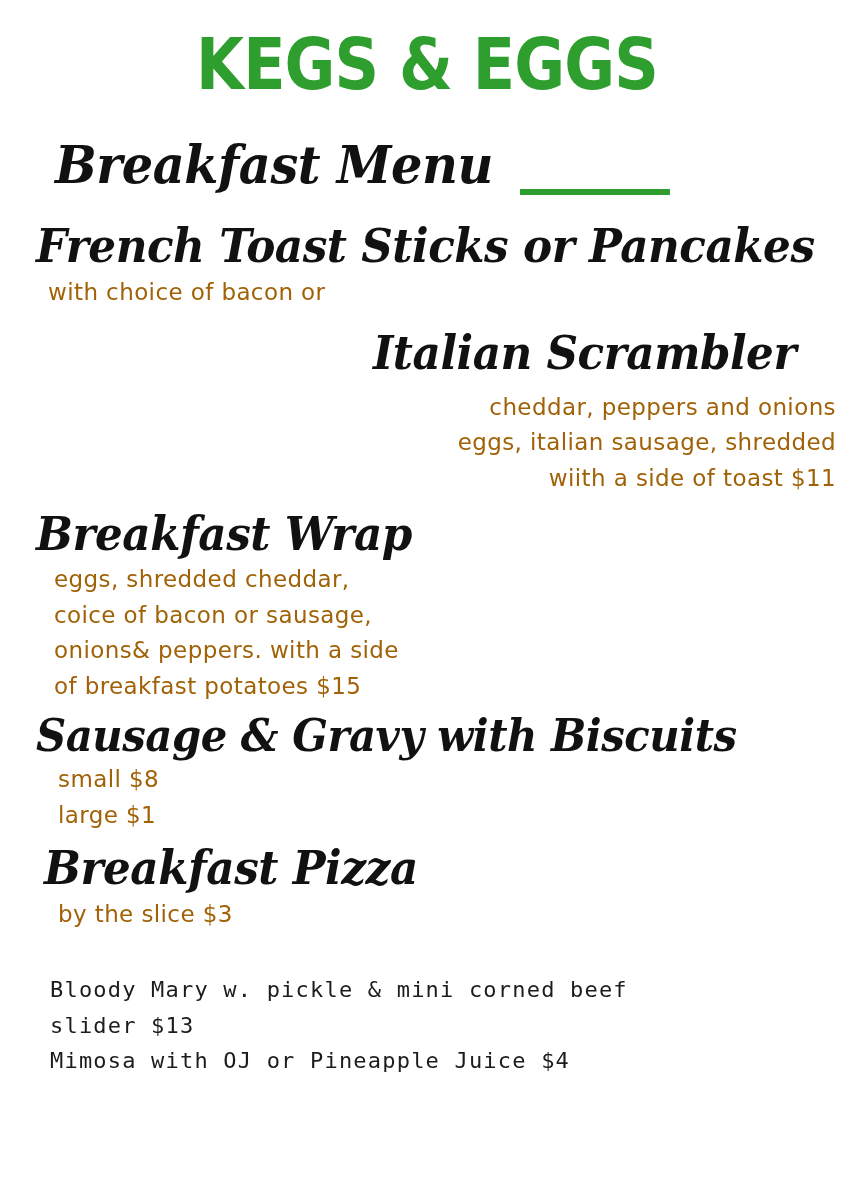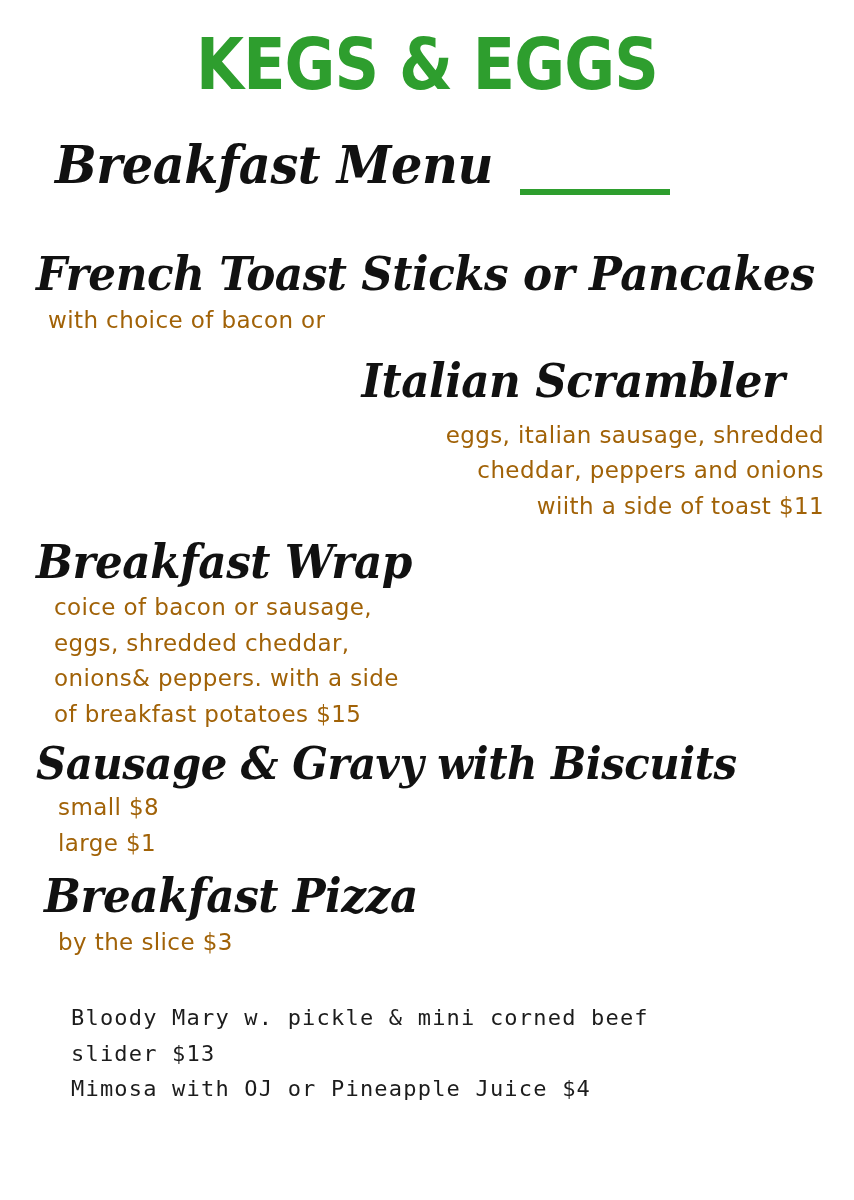--- a/index.html
+++ b/index.html
@@ -56,22 +56,22 @@
   .subtitle-rule {
     height: 6px;
     width: 150px;
     background: #2e9e2e;
     margin-left: 4px;
     margin-top: 12px;
   }
 
   
   .menu {
-    margin-top: 54px;
-    padding: 0 30px 0 36px;
+    margin-top: 26px;
+    padding: 0 18px 0 36px;
   }
   .item { margin-bottom: 6px; }
   .item-name {
     font-family: "DejaVu Serif", serif;
     font-style: italic;
     font-weight: bold;
     color: #111111;
     font-size: 46px;
     line-height: 1.12;
     letter-spacing: -0.5px;
@@ -88,21 +88,21 @@
     margin-left: 12px;
     margin-top: 2px;
   }
   .item-desc div { white-space: nowrap; }
 
   .indent-1 .item-desc { margin-left: 22px; }
 
   
   .footer {
     margin-top: 40px;
-    padding-left: 71px;
+    padding-left: 50px;
     font-family: "DejaVu Sans Mono", monospace;
     font-size: 22px;
     color: #1c1c1c;
     line-height: 1.6;
     letter-spacing: 1.2px;
   }
   .footer div { white-space: nowrap; }
 </style>
 </head>
 <body>
@@ -121,31 +121,31 @@
     <div class="item">
       <div class="item-name">French Toast Sticks or Pancakes</div>
       <div class="item-desc">
         <div>with choice of bacon or</div>
       </div>
     </div>
 
     <div class="item" style="margin-top:18px;text-align:right;">
       <div class="item-name">Italian Scrambler</div>
       <div class="item-desc" style="margin-left:10px;margin-top:10px;">
+        <div>cheddar, peppers and onions</div>
         <div>eggs, italian sausage, shredded</div>
-        <div>cheddar, peppers and onions</div>
         <div>wiith a side of toast $11</div>
       </div>
     </div>
 
     <div class="item" style="margin-top:12px;">
       <div class="item-name">Breakfast Wrap</div>
       <div class="item-desc" style="margin-left:18px;">
+        <div>eggs, shredded cheddar,</div>
         <div>coice of bacon or sausage,</div>
-        <div>eggs, shredded cheddar,</div>
         <div>onions&amp; peppers. with a side</div>
         <div>of breakfast potatoes $15</div>
       </div>
     </div>
 
     <div class="item indent-1" style="margin-top:6px;">
       <div class="item-name" style="font-size:44px;">Sausage &amp; Gravy with Biscuits</div>
       <div class="item-desc">
         <div>small $8</div>
         <div>large $1</div>

